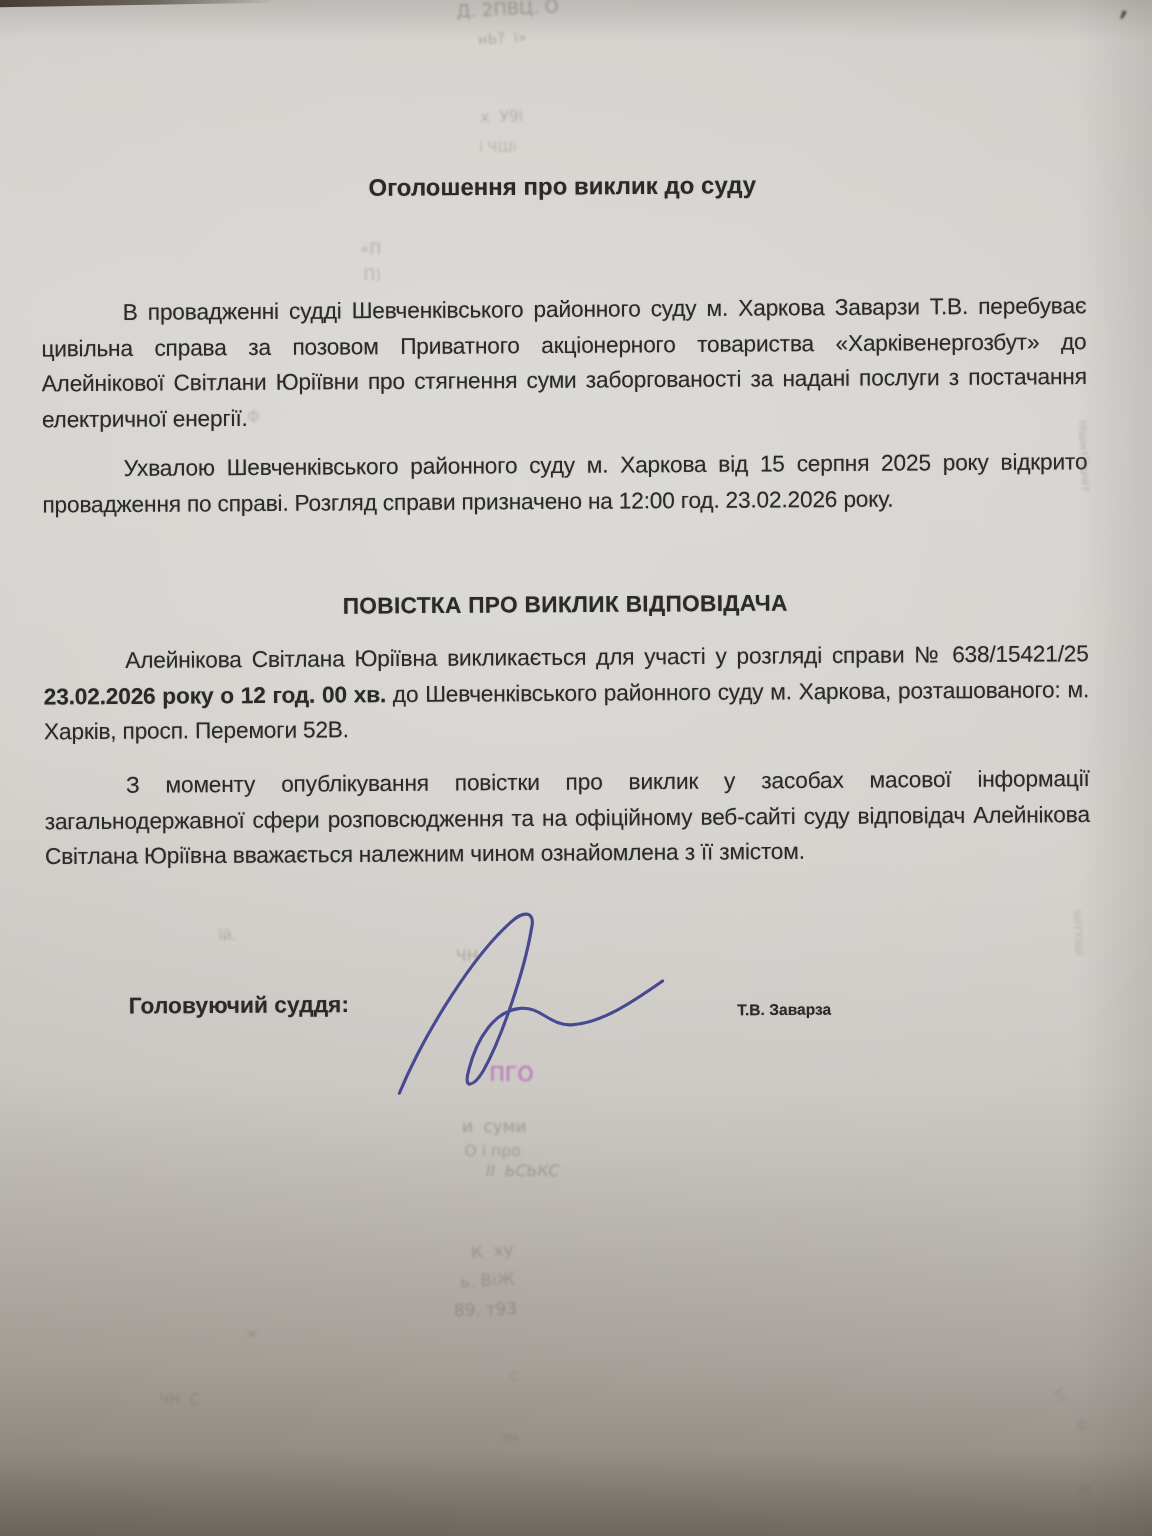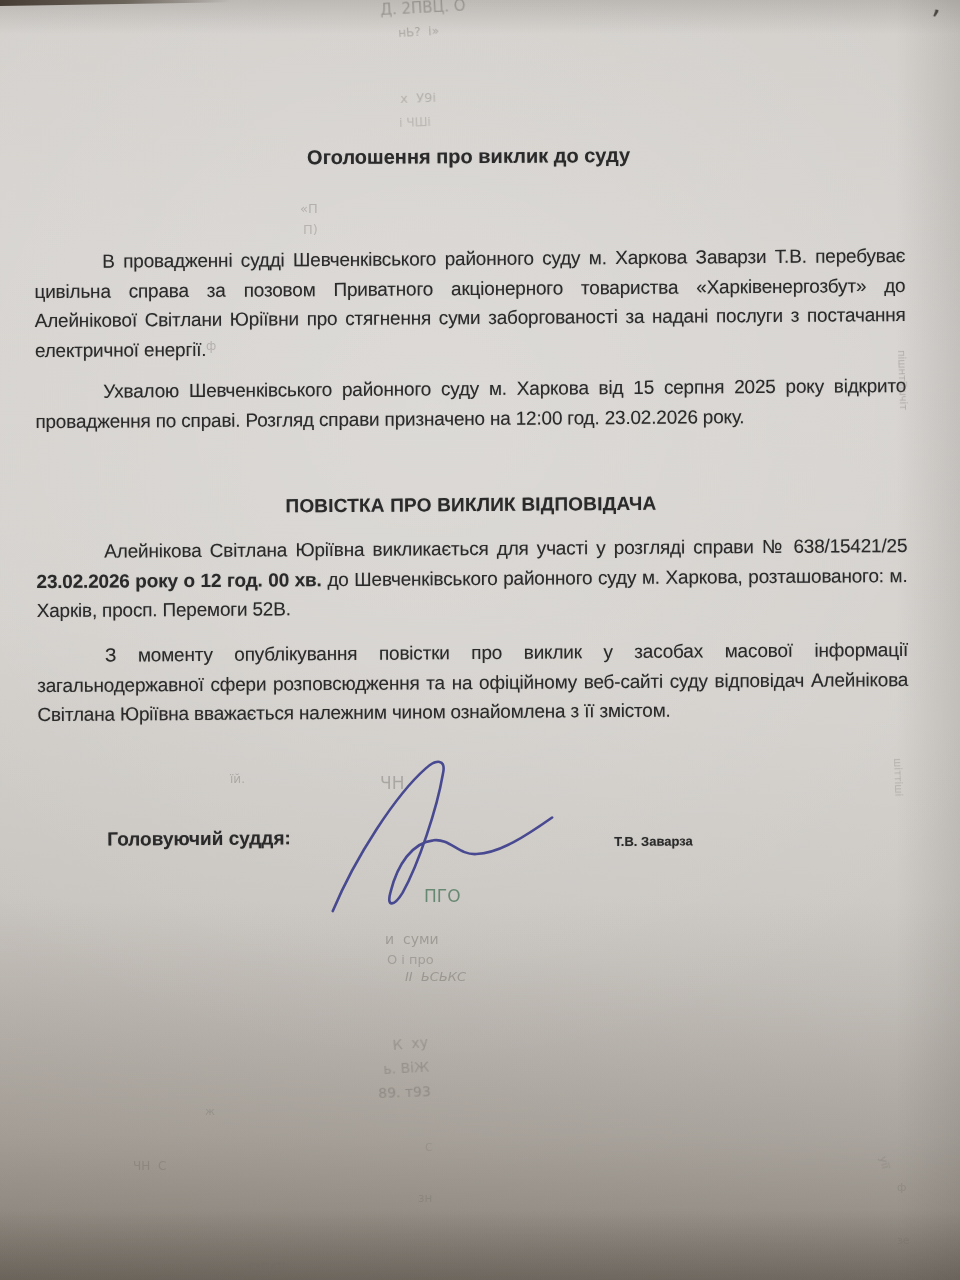--- a/index.html
+++ b/index.html
@@ -106,24 +106,24 @@
 
   <div id="artifact-layer">
       <span class="mark" style="left: 380px; top: 3px; font-size: 15px; opacity: 0.5; transform: rotate(-3deg);">Д. 2ПВЦ. О</span>
       <span class="mark" style="left: 398px; top: 27px; font-size: 12px; opacity: 0.42; transform: rotate(-3deg);">нЬ?  і»</span>
       <span class="mark" style="left: 400px; top: 92px; font-size: 13px; opacity: 0.35; transform: rotate(-2deg);">х  У9і</span>
       <span class="mark" style="left: 399px; top: 117px; font-size: 12px; opacity: 0.3; transform: rotate(-2deg);">і ЧШі</span>
       <span class="mark" style="left: 300px; top: 202px; font-size: 13px; opacity: 0.35;">«П</span>
       <span class="mark" style="left: 303px; top: 223px; font-size: 13px; opacity: 0.32;">П)</span>
       <span class="mark" style="left: 206px; top: 340px; font-size: 12px; opacity: 0.35;">ф</span>
       <span class="mark" style="left: 906px; top: 350px; font-size: 10px; opacity: 0.38; transform: rotate(88deg);">пішнтіїшчіт</span>
-      <span class="mark" style="left: 380px; top: 775px; font-size: 17px; opacity: 0.4;">ЧН</span>
-      <span class="mark" style="left: 182px; top: 773px; font-size: 12px; opacity: 0.38; margin-left: 48px;">їй.</span>
+      <span class="mark" style="left: 380px; top: 791px; font-size: 13px; opacity: 0.4;">ЧН</span>
+      <span class="mark" style="left: 182px; top: 773px; font-size: 12px; opacity: 0.38;">їй.</span>
       <span class="mark" style="left: 902px; top: 758px; font-size: 10px; opacity: 0.32; transform: rotate(88deg);">шіттіші</span>
-      <span class="mark" style="left: 424px; top: 888px; font-size: 17px; opacity: 0.55; color: #14532d;">ПГО</span>
+      <span class="mark" style="left: 408px; top: 888px; font-size: 17px; opacity: 0.55; color: #a21caf;">ПГО</span>
       <span class="mark" style="left: 385px; top: 932px; font-size: 14px; opacity: 0.45;">и  суми</span>
       <span class="mark" style="left: 387px; top: 953px; font-size: 13px; opacity: 0.4;">О і про</span>
       <span class="mark" style="left: 405px; top: 970px; font-size: 13px; opacity: 0.45; font-style: italic;">ІІ  ЬСЬКС</span>
       <span class="mark" style="left: 392px; top: 1038px; font-size: 14px; opacity: 0.4; transform: rotate(-5deg);">К  ху</span>
       <span class="mark" style="left: 383px; top: 1062px; font-size: 14px; opacity: 0.4; transform: rotate(-3deg);">ь. ВіЖ</span>
       <span class="mark" style="left: 378px; top: 1086px; font-size: 14px; opacity: 0.45; transform: rotate(-2deg);">89. т93</span>
       <span class="mark" style="left: 205px; top: 1106px; font-size: 11px; opacity: 0.3;">ж</span>
       <span class="mark" style="left: 133px; top: 1160px; font-size: 12px; opacity: 0.35;">ЧН  С</span>
       <span class="mark" style="left: 425px; top: 1142px; font-size: 11px; opacity: 0.25;">С</span>
       <span class="mark" style="left: 418px; top: 1192px; font-size: 12px; opacity: 0.3;">зн</span>

